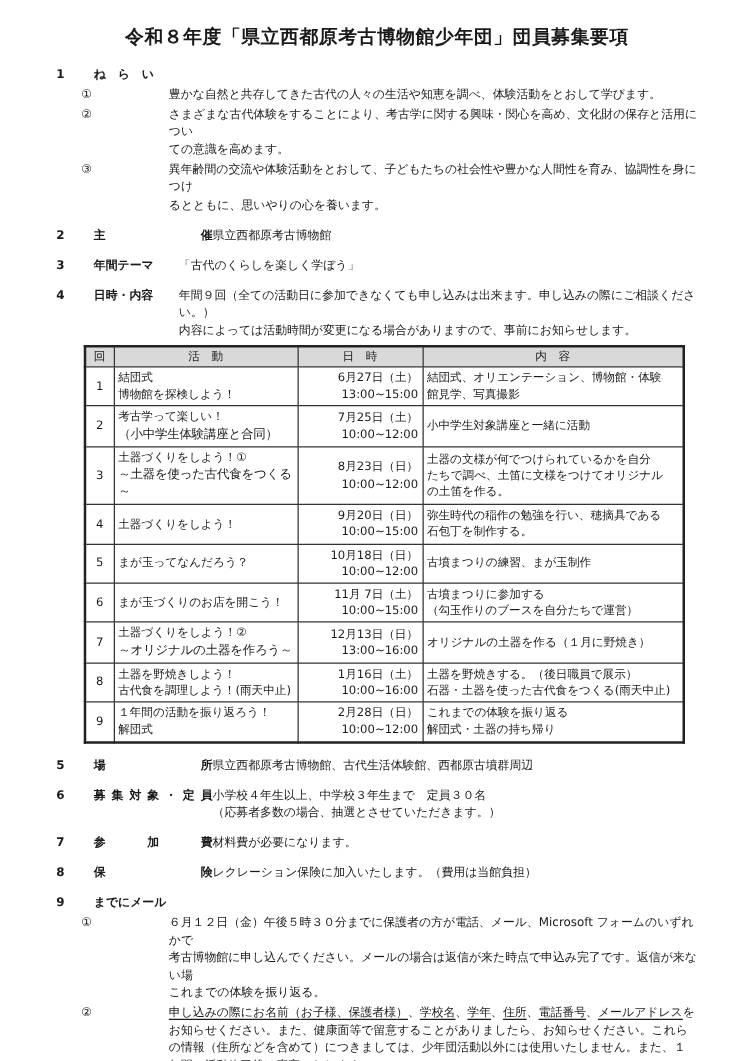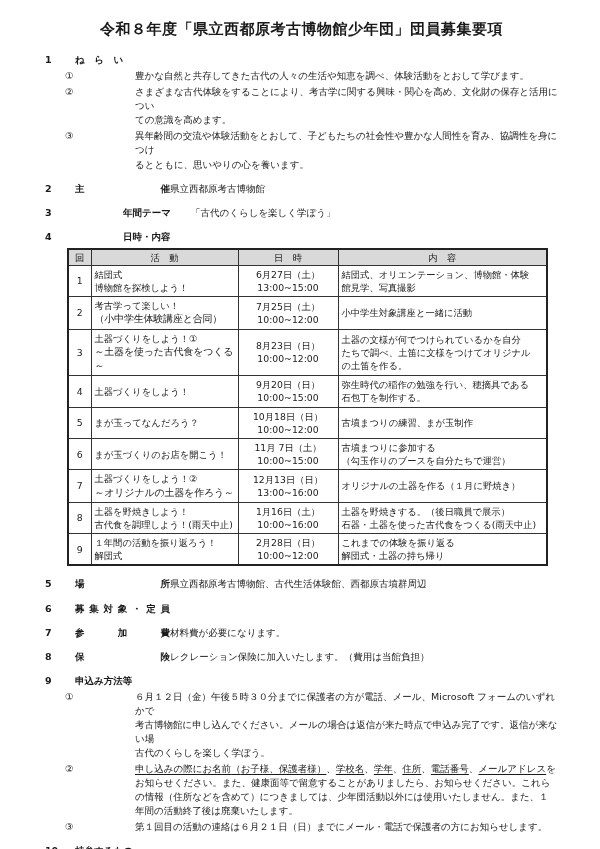--- a/index.html
+++ b/index.html
@@ -24,21 +24,21 @@
   }
 
   .sec { margin-bottom:10px; }
   .sec-line { display:flex; align-items:flex-start; }
   .sec-num { width:30px; flex:none; font-weight:bold; }
   .sec-label { font-weight:bold; white-space:nowrap; }
   .sec-label.fixed {
     width:95px; flex:none;
     text-align:justify; text-align-last:justify;
   }
-  .sec-label.compact { width:68px; flex:none;margin-left:48px; }
+  .sec-label.compact { width:68px; flex:none; }
   .sec-value { font-weight:normal; white-space:pre-line; }
 
   .items { margin-top:2px; }
   .item { display:flex; margin:2px 0 2px 20px; }
   .item-num { width:30px; flex:none; }
   .item-text { white-space:pre-line;margin-left:40px; }
   .item-text .u { text-decoration:underline; text-underline-offset:2px; }
 
   table.schedule {
     border-collapse:collapse;
@@ -59,21 +59,21 @@
     text-align:center;
     padding:1px 3px;
   }
   col.c-no { width:23px; }
   col.c-act { width:147px; }
   col.c-dt { width:100px; }
   col.c-ct { width:209px; }
   td.no { text-align:center; }
   td.act { padding-left:4px; }
   td.act .sub { font-size:10px; letter-spacing:-0.2px; }
-  td.dt { text-align:center; }
+  td.dt { text-align:right; }
   td.ct { padding-left:4px; white-space:pre-line;margin-left:24px; }
 
   .inline-items { margin-left:50px; margin-top:2px; }
   .s6-wrap .sec-value { white-space:pre-line; }
 </style>
 </head>
 <body>
 
 <div class="page">
 
@@ -115,20 +115,22 @@
       <span class="sec-num">3</span>
       <span class="sec-label compact">年間テーマ</span>
       <span class="sec-value">「古代のくらしを楽しく学ぼう」</span>
     </div>
   </div>
 
   <div class="sec" style="margin-bottom:6px;">
     <div class="sec-line">
       <span class="sec-num">4</span>
       <span class="sec-label compact">日時・内容</span>
+      <span class="sec-value">年間９回（全ての活動日に参加できなくても申し込みは出来ます。申し込みの際にご相談ください。）
+内容によっては活動時間が変更になる場合がありますので、事前にお知らせします。</span>
     </div>
 
     <table class="schedule">
       <colgroup>
           <col class="c-no">
           <col class="c-act">
           <col class="c-dt">
           <col class="c-ct">
         </colgroup>
       <thead>
@@ -261,20 +263,22 @@
       <span class="sec-num">5</span>
       <span class="sec-label fixed">場所</span>
       <span class="sec-value">県立西都原考古博物館、古代生活体験館、西都原古墳群周辺</span>
     </div>
   </div>
 
   <div class="sec s6-wrap">
     <div class="sec-line">
       <span class="sec-num">6</span>
       <span class="sec-label fixed">募集対象・定員</span>
+      <span class="sec-value">小学校４年生以上、中学校３年生まで　定員３０名
+（応募者多数の場合、抽選とさせていただきます。）</span>
     </div>
   </div>
 
   <div class="sec">
     <div class="sec-line">
       <span class="sec-num">7</span>
       <span class="sec-label fixed">参加費</span>
       <span class="sec-value">材料費が必要になります。</span>
     </div>
   </div>
@@ -283,28 +287,28 @@
     <div class="sec-line">
       <span class="sec-num">8</span>
       <span class="sec-label fixed">保険</span>
       <span class="sec-value">レクレーション保険に加入いたします。（費用は当館負担）</span>
     </div>
   </div>
 
   <div class="sec">
     <div class="sec-line">
       <span class="sec-num">9</span>
-      <span class="sec-label">申込み方法等</span>
+      <span class="sec-label">までにメール</span>
     </div>
     <div class="items">
       <div class="item">
         <span class="item-num">①</span>
         <span class="item-text">６月１２日（金）午後５時３０分までに保護者の方が電話、メール、Microsoft フォームのいずれかで
 考古博物館に申し込んでください。メールの場合は返信が来た時点で申込み完了です。返信が来ない場
-古代のくらしを楽しく学ぼう。</span>
+これまでの体験を振り返る。</span>
       </div>
       <div class="item">
         <span class="item-num">②</span>
         <span class="item-text"><span class="u">申し込みの際にお名前</span><span class="u">（</span><span class="u">お子様、保護者様</span><span class="u">）</span><span class="">、</span><span class="u">学校名</span><span class="">、</span><span class="u">学年</span><span class="">、</span><span class="u">住所</span><span class="">、</span><span class="u">電話番号</span><span class="">、</span><span class="u">メールアドレス</span><span class="">をお知らせください。また、健康面等で留意することがありましたら、お知らせください。これらの情報（住所などを含めて）につきましては、少年団活動以外には使用いたしません。また、１年間の活動終了後は廃棄いたします。</span></span>
       </div>
       <div class="item">
         <span class="item-num">③</span>
         <span class="item-text">第１回目の活動の連絡は６月２１日（日）までにメール・電話で保護者の方にお知らせします。</span>
       </div>
     </div>

